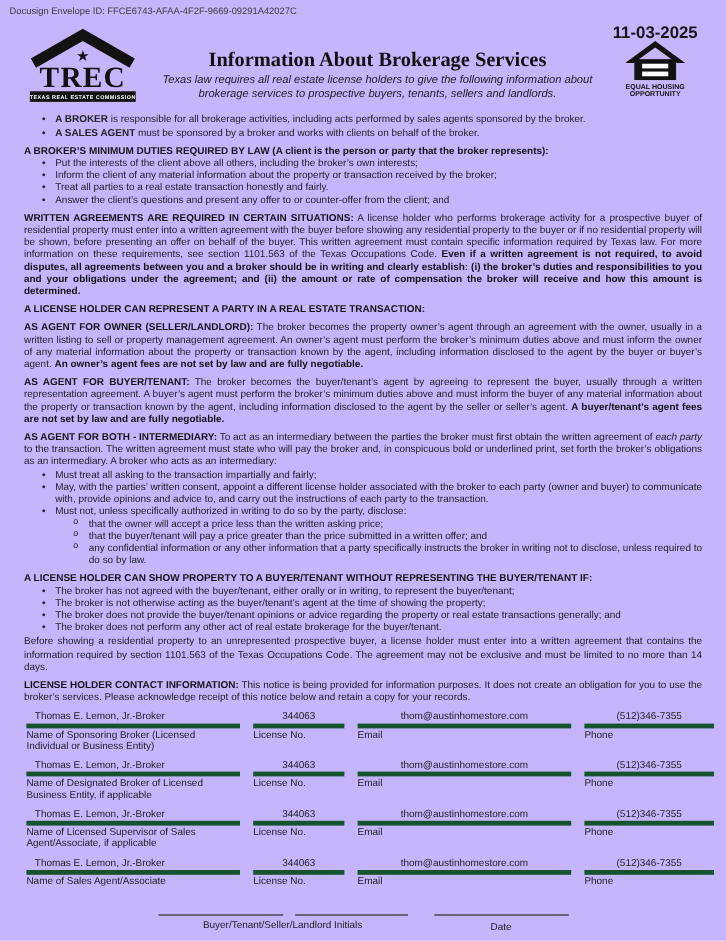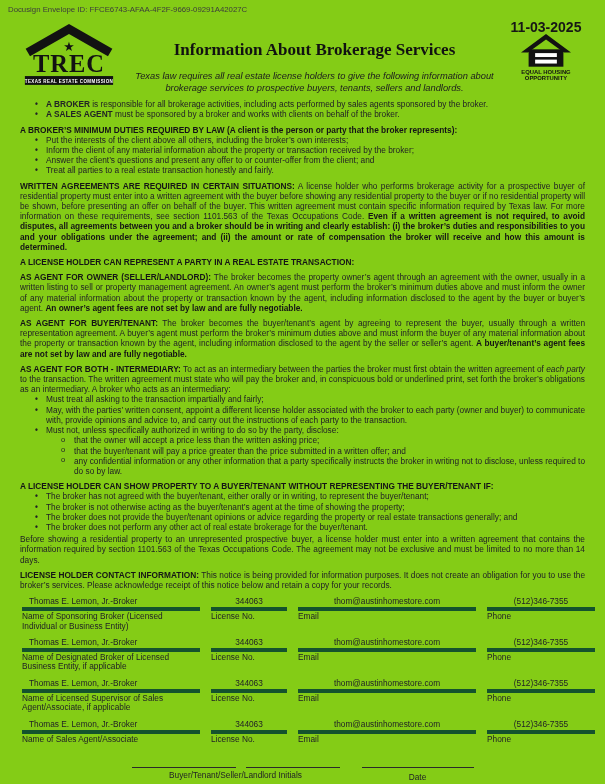--- a/index.html
+++ b/index.html
@@ -1,28 +1,28 @@
 <!DOCTYPE html>
 <html><head>
 <meta charset="utf-8">
 <style>
   * { margin:0; padding:0; box-sizing:border-box; }
   html,body { background:#ffffff; }
   .page {
-    width:605px; height:784px; background:#84cc16; position:relative;
+    width:605px; height:784px; background:#c4b5fd; position:relative;
     font-family:"Liberation Sans", sans-serif; font-size:8.3px; line-height:10.2px;
     color:#212226; overflow:hidden; padding:5px 20px 0 20px;
   }
   .docusign { font-size:7.8px; color:#3c3c3c; margin-left:-12px; }
   
   .header { display:flex; align-items:flex-start; margin-top:7px; }
   .logo-box { width:102px; flex:0 0 102px; }
   .head-center { flex:1; text-align:center; padding:0 6px; }
   .title { font-family:"Liberation Serif", serif; font-weight:bold; font-size:17px; line-height:19px; color:#111; margin-top:18px; }
-  .subtitle { font-style:italic; font-size:9.3px; line-height:11.5px; max-width:412px; margin:12px auto 0 auto; color:#1c1c1e; }
+  .subtitle { font-style:italic; font-size:9.3px; line-height:11.5px; max-width:412px; margin:2px auto 0 auto; color:#1c1c1e; }
   .head-right { width:78px; flex:0 0 78px; text-align:center; }
   .doc-date { font-size:14px; font-weight:bold; color:#161616; margin-bottom:2px; }
   
   .sec { margin-top:5px; }
   .sec-tight { margin-top:2px; }
   .h { font-weight:bold; color:#141416; }
   .para { text-align:justify; }
   ul.bullets { list-style:none; margin:0 0 0 14px; }
   ul.bullets li { position:relative; padding-left:12px; text-align:justify; }
   ul.bullets li::before { content:"\2022"; position:absolute; left:1px; top:0; font-weight:bold; }
@@ -84,22 +84,22 @@
       <li><b>A BROKER</b><span> is responsible for all brokerage activities, including acts performed by sales agents sponsored by the broker.</span></li>
       <li><b>A SALES AGENT</b><span> must be sponsored by a broker and works with clients on behalf of the broker.</span></li>
     </ul>
   </div>
 
   <div class="sec">
     <div class="h">A BROKER’S MINIMUM DUTIES REQUIRED BY LAW (A client is the person or party that the broker represents):</div>
     <ul class="bullets">
       <li>Put the interests of the client above all others, including the broker’s own interests;</li>
       <li>Inform the client of any material information about the property or transaction received by the broker;</li>
+      <li>Treat all parties to a real estate transaction honestly and fairly.</li>
       <li>Answer the client’s questions and present any offer to or counter-offer from the client; and</li>
-      <li>Treat all parties to a real estate transaction honestly and fairly.</li>
     </ul>
   </div>
 
   <div class="sec">
     <p class="para"><b class="h">WRITTEN AGREEMENTS ARE REQUIRED IN CERTAIN SITUATIONS:</b><span> A license holder who performs brokerage activity for a prospective buyer of residential property must enter into a written agreement with the buyer before showing any residential property to the buyer or if no residential property will be shown, before presenting an offer on behalf of the buyer. This written agreement must contain specific information required by Texas law. For more information on these requirements, see section 1101.563 of the Texas Occupations Code. </span><b class="h">Even if a written agreement is not required, to avoid disputes, all agreements between you and a broker should be in writing and clearly establish: (i) the broker’s duties and responsibilities to you and your obligations under the agreement; and (ii) the amount or rate of compensation the broker will receive and how this amount is determined.</b></p>
   </div>
 
   <div class="sec">
     <div class="h">A LICENSE HOLDER CAN REPRESENT A PARTY IN A REAL ESTATE TRANSACTION:</div>
   </div>

